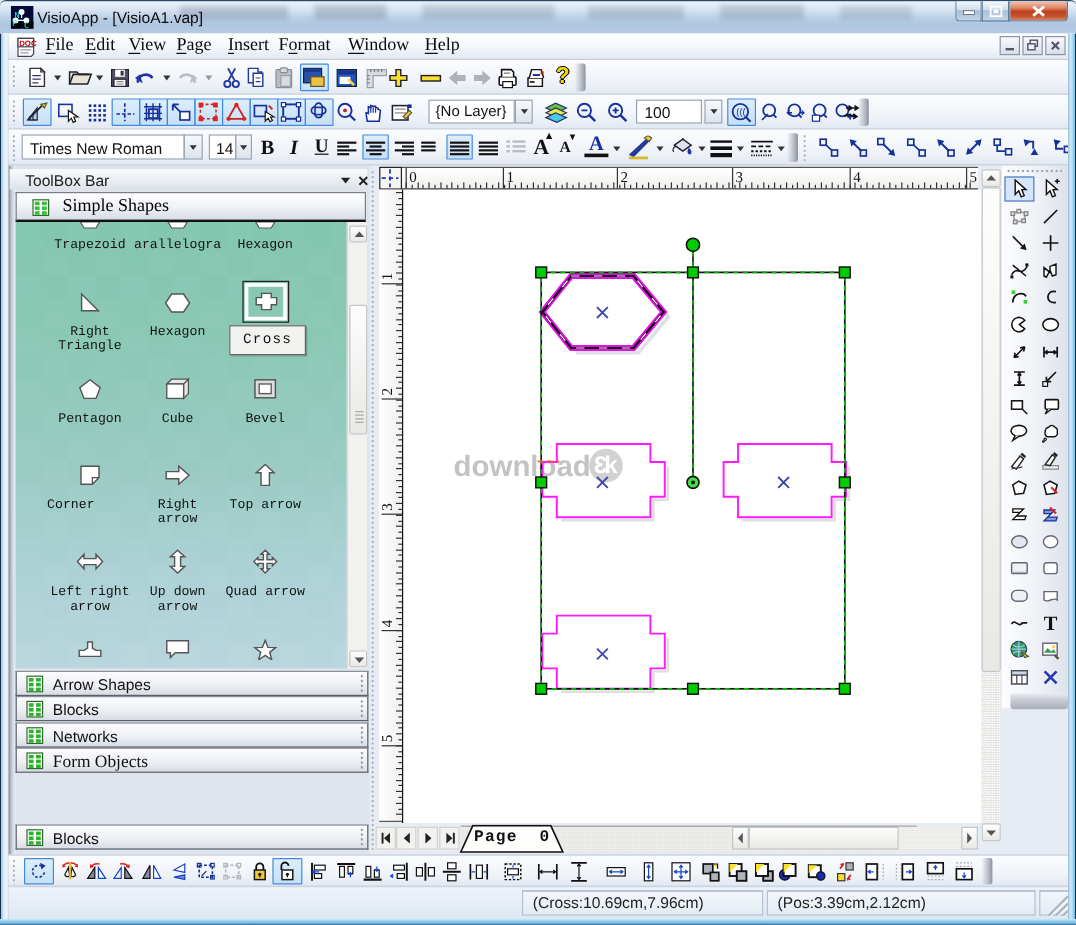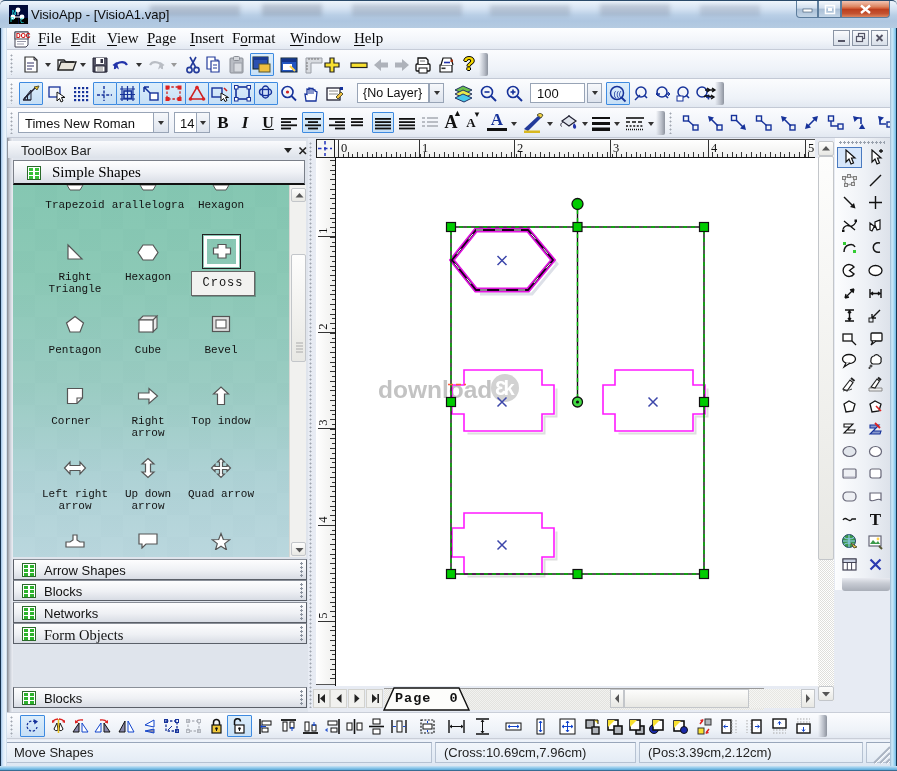--- a/index.html
+++ b/index.html
@@ -684,24 +684,24 @@
 <svg class="abs" style="left:53px;top:202px" width="18" height="18">
           <path d="M1.5 1.5 H16.5 V11 L11 16.5 H1.5 Z" fill="#fff" stroke="#555" stroke-width="1.2"></path>
           <path d="M16.5 11 H11 V16.5" fill="none" stroke="#555" stroke-width="1.1"></path>
         </svg>
 <svg class="abs" style="left:124px;top:202px" width="22" height="18">
           <path d="M1.5 6 H12 V1.5 L20.5 9 L12 16.5 V12 H1.5 Z" fill="#fff" stroke="#555" stroke-width="1.2"></path>
         </svg>
 <svg class="abs" style="left:199px;top:201px" width="18" height="20">
           <path d="M5.5 18.5 V8 H1.5 L9 1 L16.5 8 H12.5 V18.5 Z" fill="#fff" stroke="#555" stroke-width="1.2"></path>
         </svg>
-<div class="shpLbl" style="left:58px;top:231px;">Corner</div>
+<div class="shpLbl" style="left:46px;top:231px;">Corner</div>
 <div class="shpLbl" style="left:135px;top:231px;">Right
 arrow</div>
-<div class="shpLbl" style="left:208px;top:231px;">Top indow</div>
+<div class="shpLbl" style="left:208px;top:231px;">Top arrow</div>
 <svg class="abs" style="left:50px;top:275px" width="24" height="16">
           <path d="M1.5 8 L7 2 V5.5 H17 V2 L22.5 8 L17 14 V10.5 H7 V14 Z" fill="#fff" stroke="#555" stroke-width="1.2"></path>
         </svg>
 <svg class="abs" style="left:127px;top:272px" width="16" height="22">
           <path d="M8 1.5 L14 7 H10.5 V15 H14 L8 20.5 L2 15 H5.5 V7 H2 Z" fill="#fff" stroke="#555" stroke-width="1.2"></path>
         </svg>
 <svg class="abs" style="left:197px;top:272px" width="22" height="22">
           <path d="M11 1.5 L14.5 5 H12.5 V9.5 H17 V7.5 L20.5 11 L17 14.5 V12.5 H12.5 V17 H14.5 L11 20.5 L7.5 17 H9.5 V12.5 H5 V14.5 L1.5 11 L5 7.5 V9.5 H9.5 V5 H7.5 Z" fill="#fff" stroke="#555" stroke-width="1.2"></path>
         </svg>
 <div class="shpLbl" style="left:62px;top:304px;">Left right
@@ -1576,21 +1576,20 @@
         <svg width="19" height="19">
           <path d="M3 2 h13 M3 5 h13" stroke="#aaa" stroke-dasharray="1.5 1.5"></path>
           <rect x="3" y="7" width="13" height="9" fill="#fff" stroke="#111" stroke-width="1.4"></rect>
           <path d="M9.5 10 v4 M8 12.5 l1.5 2 1.5-2" stroke="#14c" fill="none"></path>
         </svg>
       </div>
 <div class="cap" style="left:817px;top:2px;height:22px;"></div>
 </div>
 
 <div id="status" class="abs">
- <div class="stPane" style="left:4px;width:427px;">Move Shapes</div>
  <div class="stPane" style="left:434px;width:201px;">(Cross:10.69cm,7.96cm)</div>
  <div class="stPane" style="left:638px;width:224px;">(Pos:3.39cm,2.12cm)</div>
  <div class="stPane" style="left:865px;width:27px;"></div>
       <svg class="abs" style="left:869px;top:5px;" width="21" height="19">
         <g stroke="#aab4c2" stroke-width="2">
           <line x1="20" y1="2" x2="4" y2="18"></line>
           <line x1="20" y1="8" x2="10" y2="18"></line>
           <line x1="20" y1="14" x2="16" y2="18"></line>
         </g>
         <g stroke="#f8fafc" stroke-width="1">

